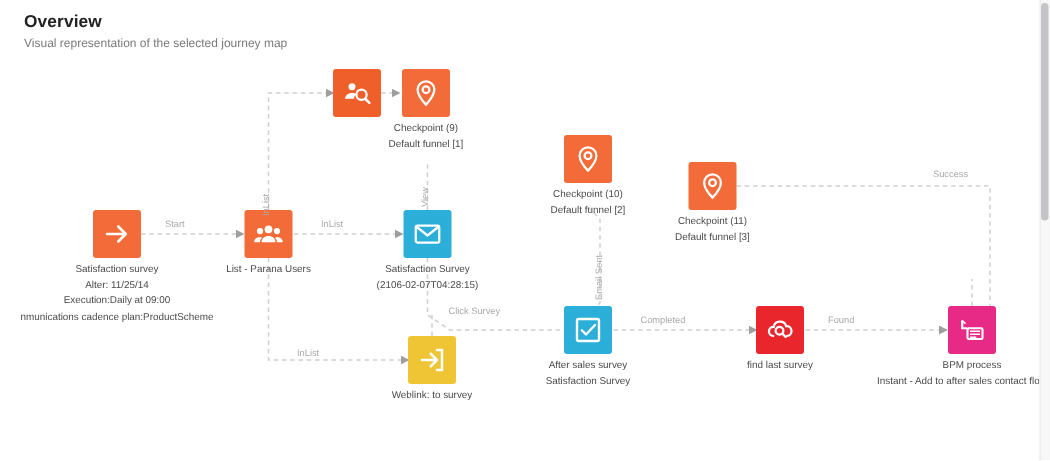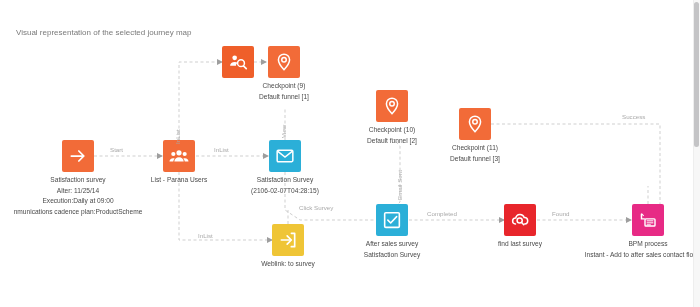--- a/index.html
+++ b/index.html
@@ -30,21 +30,21 @@
     font-size: 11.5px;
     font-weight: bold;
     color: #222222;
     letter-spacing: 0.1px;
     line-height: 14px;
   }
   .header-sub {
     font-size: 8px;
     color: #7a7a7a;
     line-height: 12px;
-    margin-top: 19px;
+    margin-top: 1px;
   }
 
   
   .canvas {
     position: absolute;
     left: 0;
     top: 34px;
     width: 688px;
     height: 273px;
   }
@@ -124,20 +124,21 @@
     background: #c4c4c6;
     border-radius: 3px;
   }
 </style>
 </head>
 <body>
 
 <div id="app">
 
   <div class="header">
+    <div class="header-title">Overview</div>
     <div class="header-sub">Visual representation of the selected journey map</div>
   </div>
 
   <div class="canvas">
 
     <svg class="edges" viewBox="0 0 688 273" width="688" height="273">
       <defs>
         <marker id="arw" markerWidth="6" markerHeight="6" refX="5" refY="3" orient="auto">
           <path d="M0,0 L6,3 L0,6 z" fill="#9e9e9e"></path>
         </marker>

